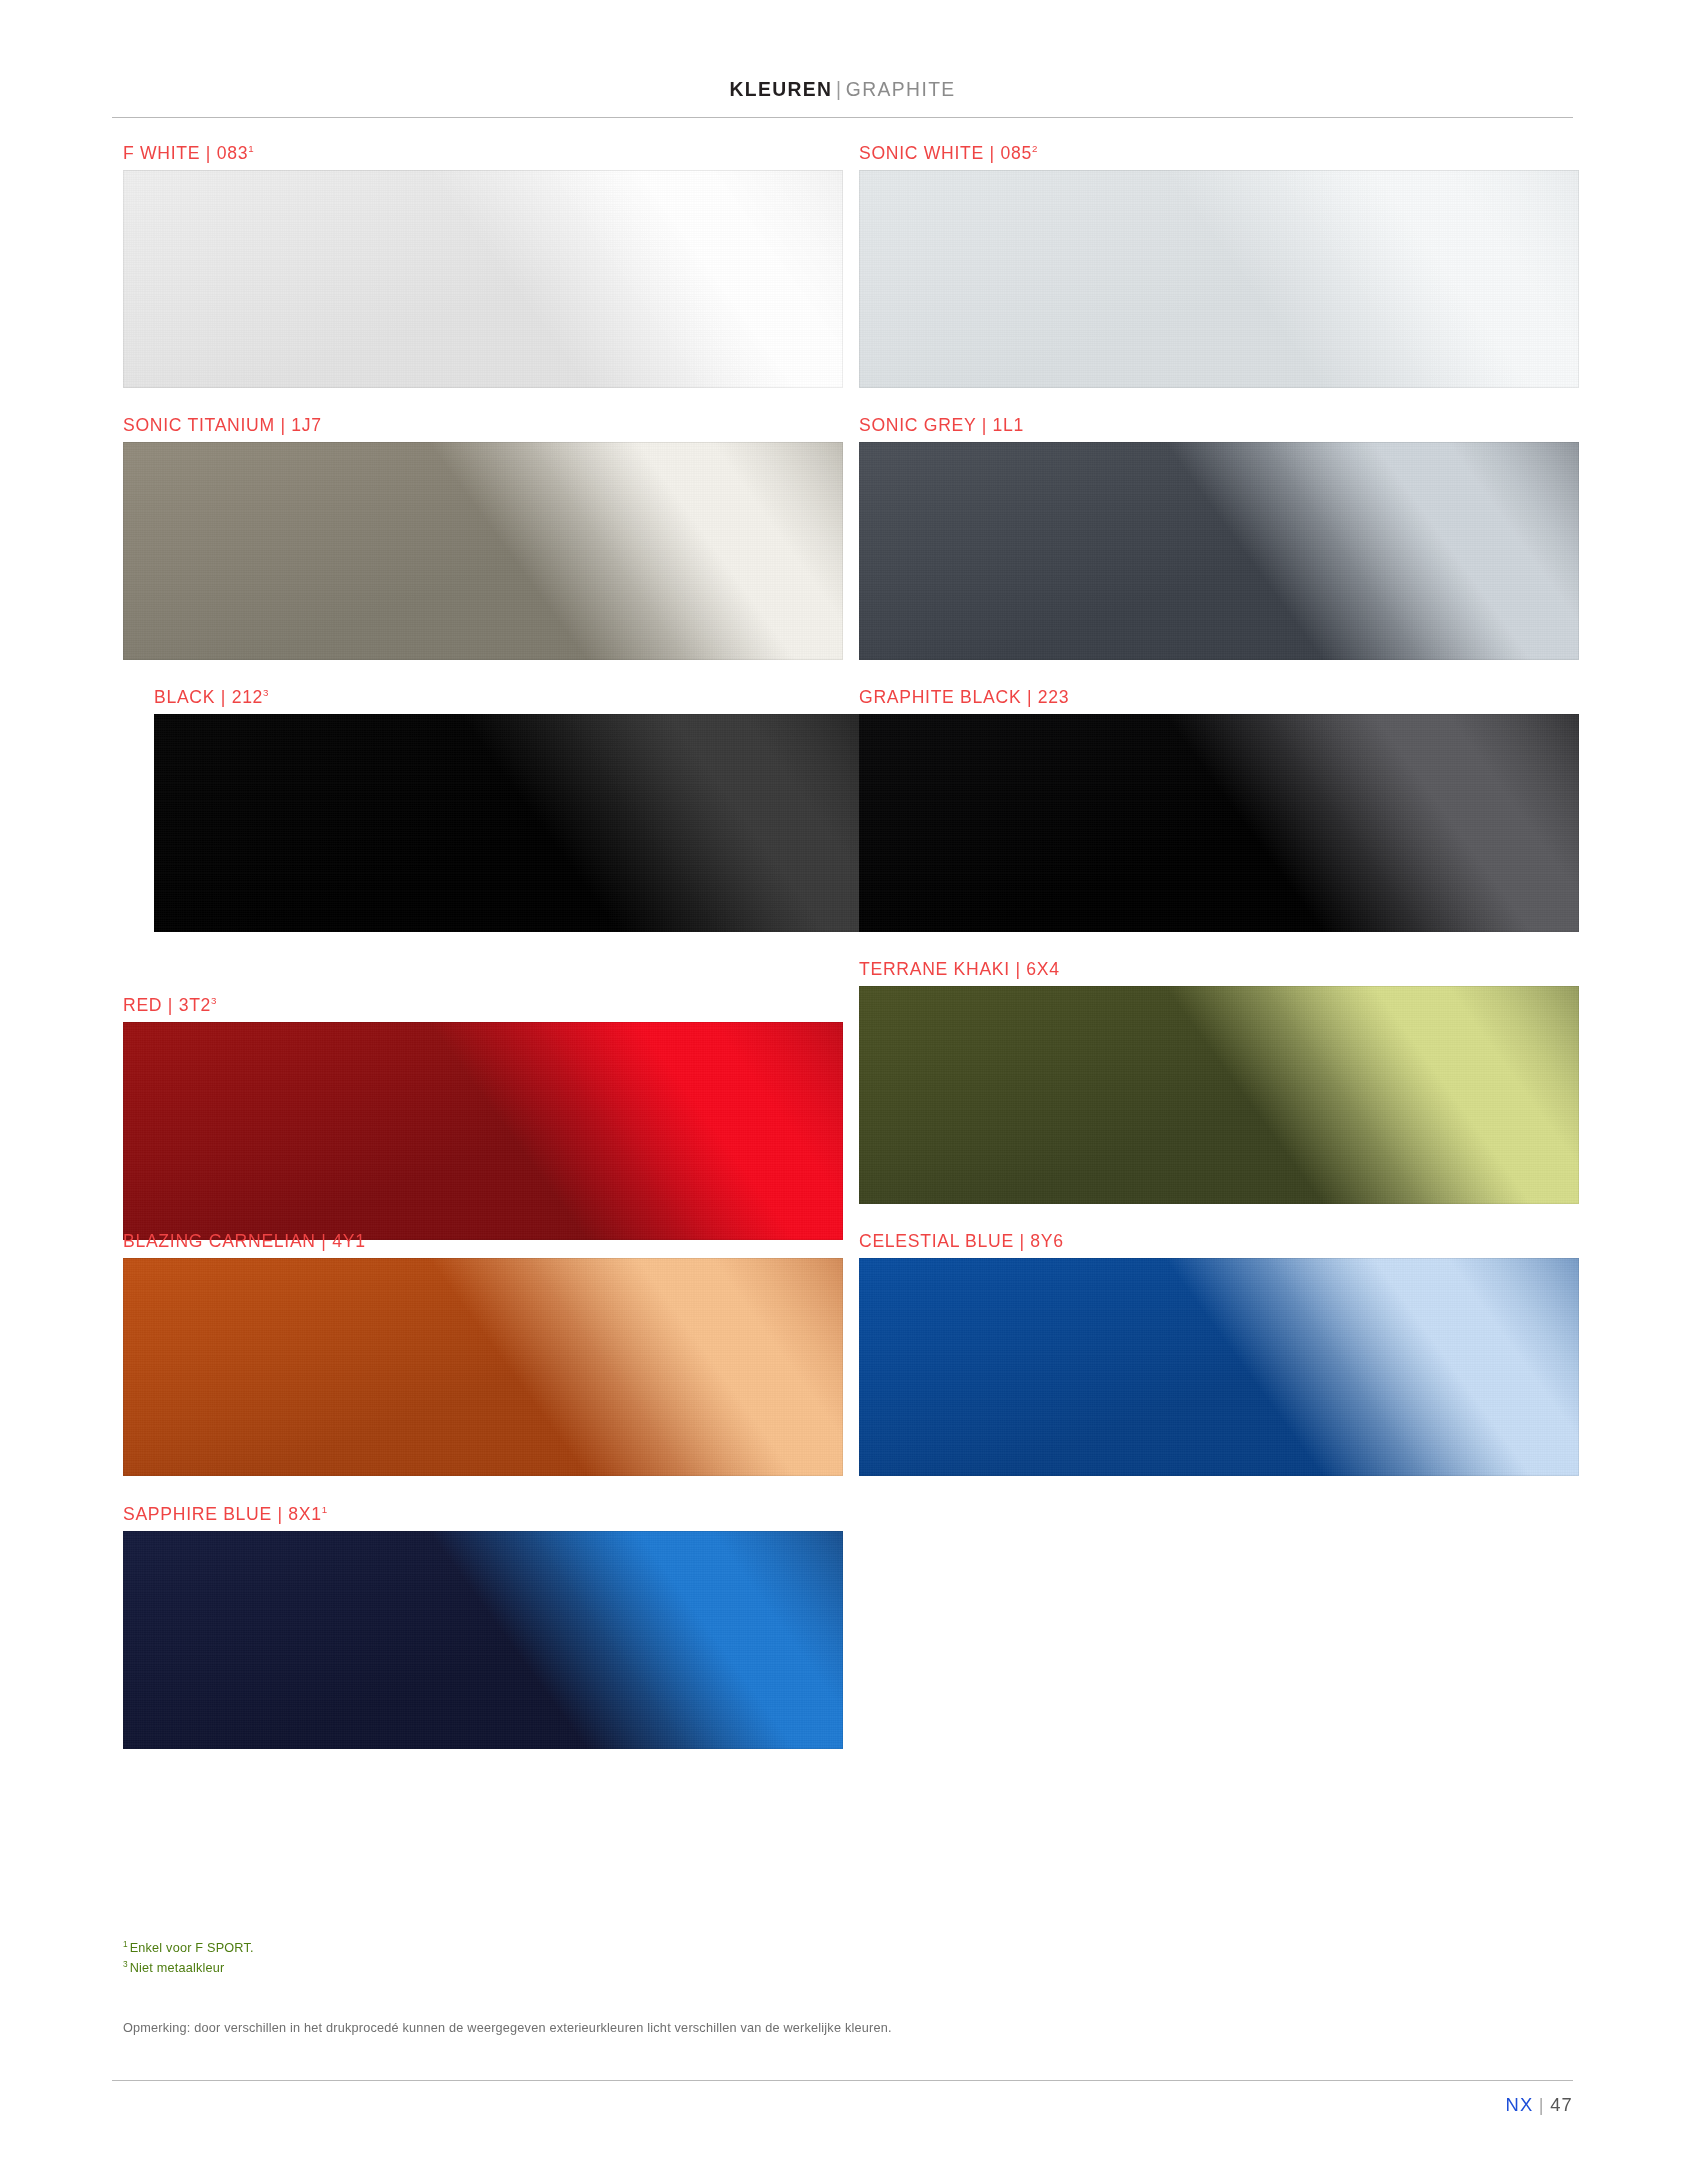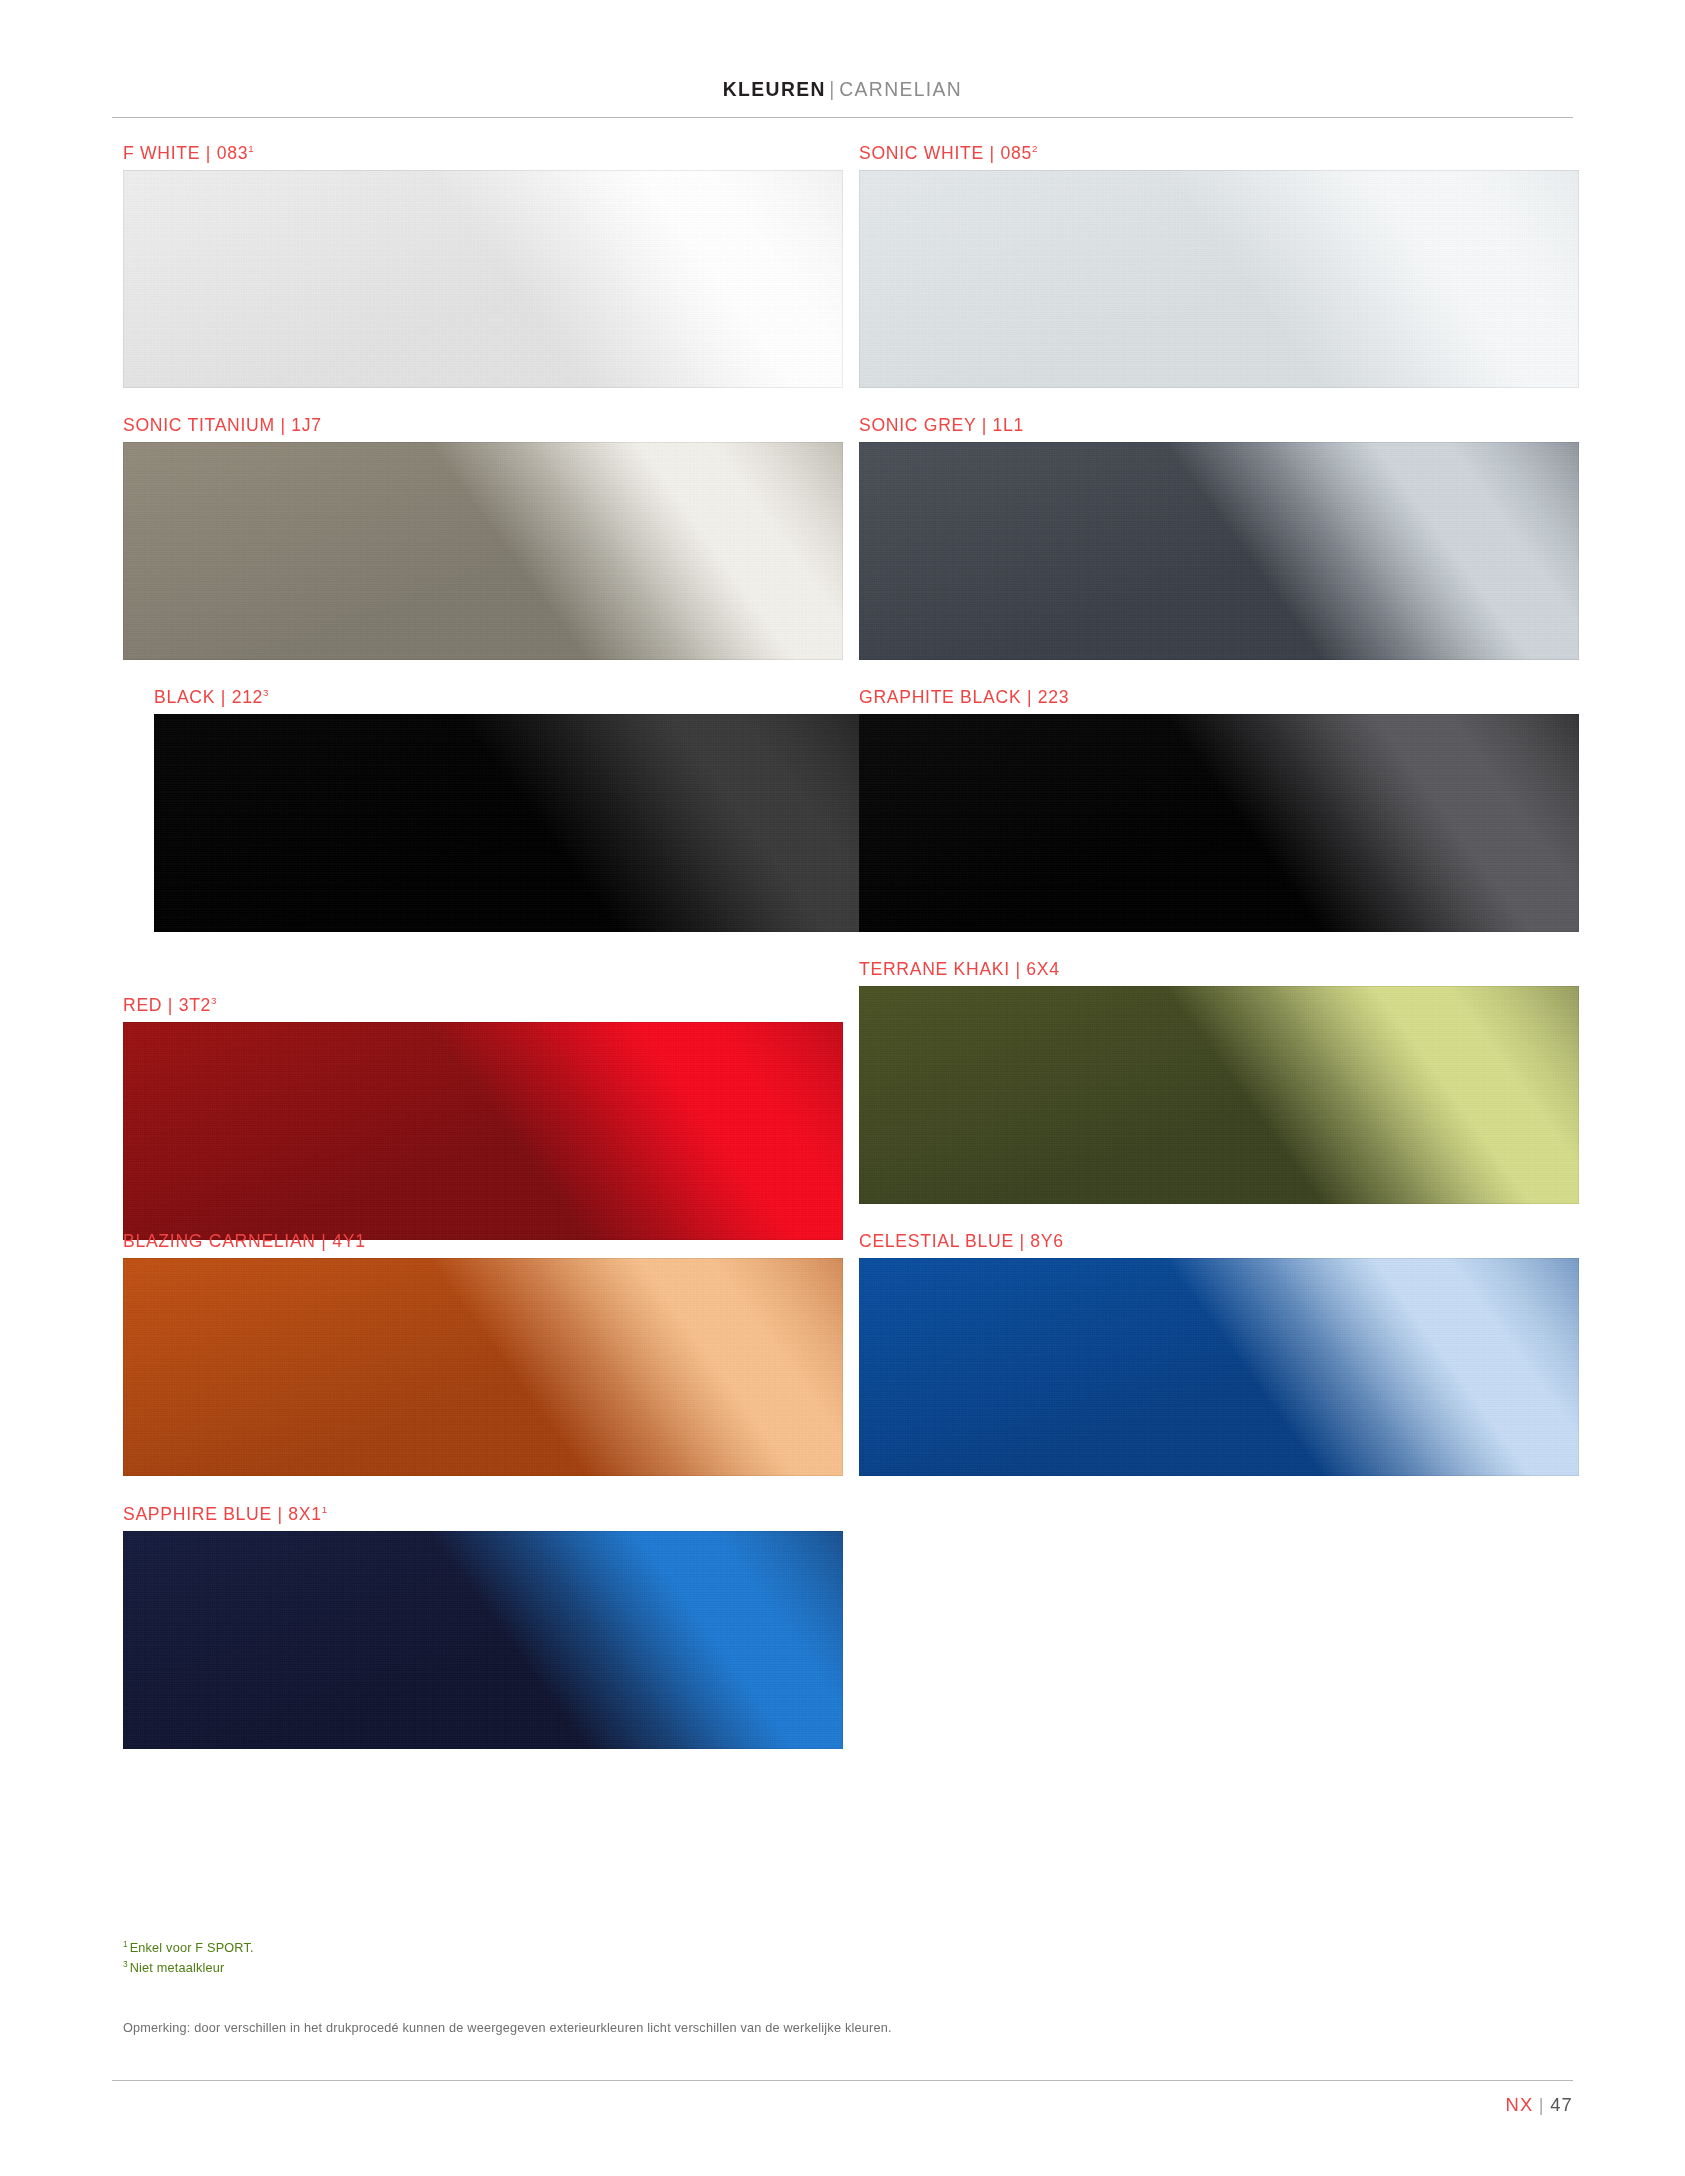--- a/index.html
+++ b/index.html
@@ -162,31 +162,31 @@
   }
   .footer {
     position: absolute;
     right: 112px;
     top: 2094px;
     font-size: 18.4px;
     letter-spacing: 1.2px;
     color: #7d7d7d;
     white-space: nowrap;
   }
-  .footer .model { color: #ef4444; }
+  .footer .model { color: #1d4ed8; }
   .footer .fsep  { color: #aaaaaa; padding: 0 5.3px; }
   .footer .pageno { color: #555555; }
 </style>
 </head>
 <body>
 
 <div class="page">
 
   <div class="page-header">
-    <span class="header-primary">KLEUREN</span><span class="header-sep">|</span><span class="header-secondary">CARNELIAN</span>
+    <span class="header-primary">KLEUREN</span><span class="header-sep">|</span><span class="header-secondary">GRAPHITE</span>
   </div>
   <div class="header-rule"></div>
 
   <div class="grid" id="swatch-grid">
       <div class="swatch-cell col-left" style="top: 0px;">
         <div class="swatch-label"><span>F WHITE | 083</span><sup>1</sup></div>
         <div class="swatch">
           <div class="base" style="background: linear-gradient(160deg, rgb(238, 238, 238) 0%, rgb(226, 226, 226) 55%, rgb(226, 226, 226) 100%);"></div>
           <div class="sheen" style="background: linear-gradient(54deg, rgba(0, 0, 0, 0) 0%, rgba(0, 0, 0, 0) 52%, rgb(255, 255, 255) 69%, rgb(255, 255, 255) 75%, rgba(0, 0, 0, 0) 93%, rgba(0, 0, 0, 0) 100%);"></div>
           <div class="sheen" style="background: linear-gradient(54deg, rgba(255, 255, 255, 0) 60%, rgb(255, 255, 255) 78%, rgba(255, 255, 255, 0) 100%); opacity: 0.45;"></div>

